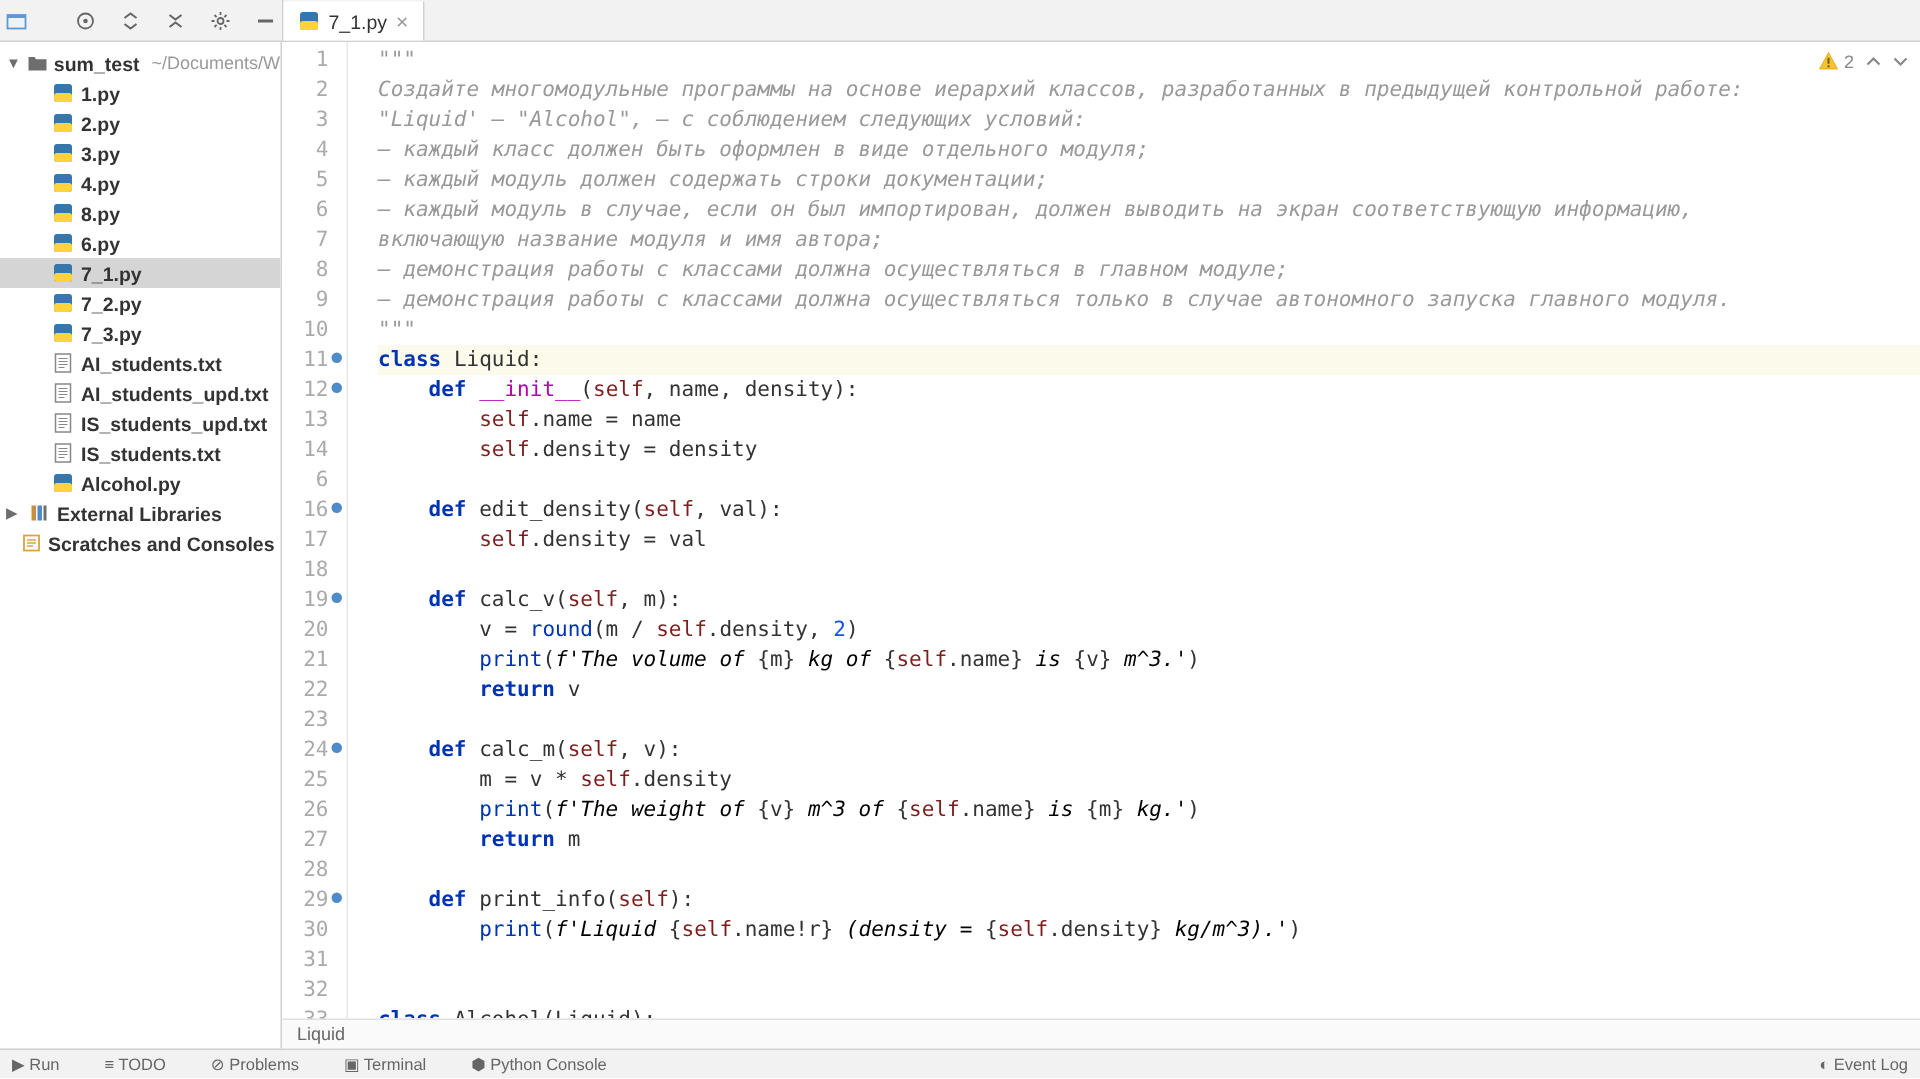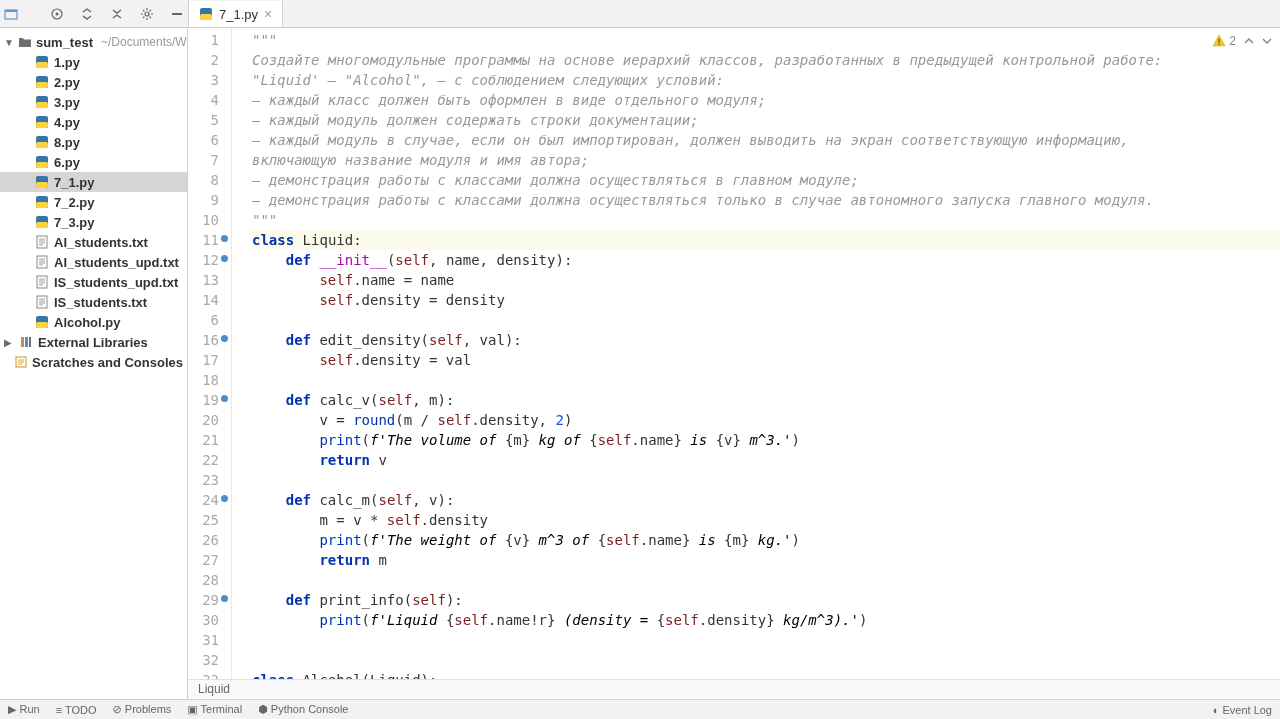--- a/index.html
+++ b/index.html
@@ -197,21 +197,21 @@
 }
 .bottom-bar {
   height: 20px;
   border-top: 1px solid #d0d0d0;
   background: #f2f2f2;
   display: flex;
   align-items: center;
   padding: 0 8px;
   font-size: 11px;
   color: #666;
-  gap: 16px;
+  gap: 30px;
 }
 .bottom-bar .spacer { flex: 1; }
 svg { display: block; }
 </style>
 </head>
 <body>
 
 <div class="top-toolbar">
   <div class="toolbar-left">
     <span class="toolbar-btn">

